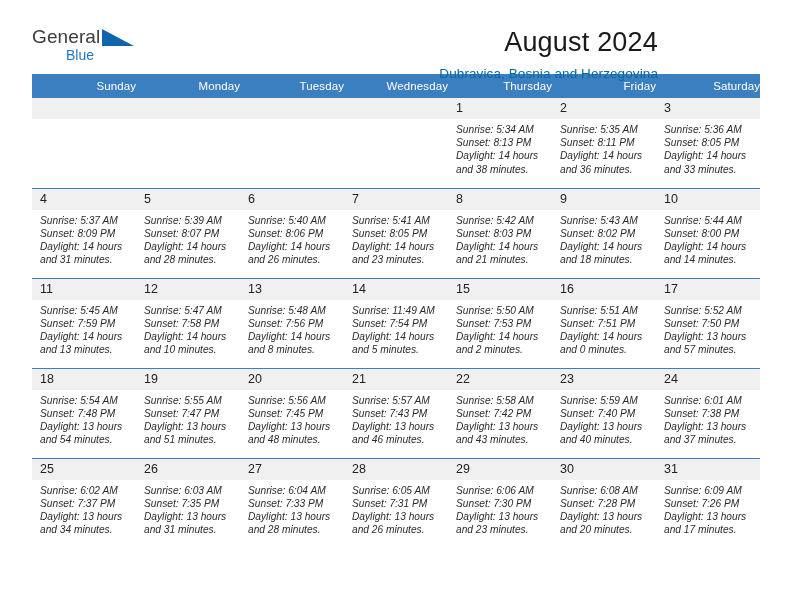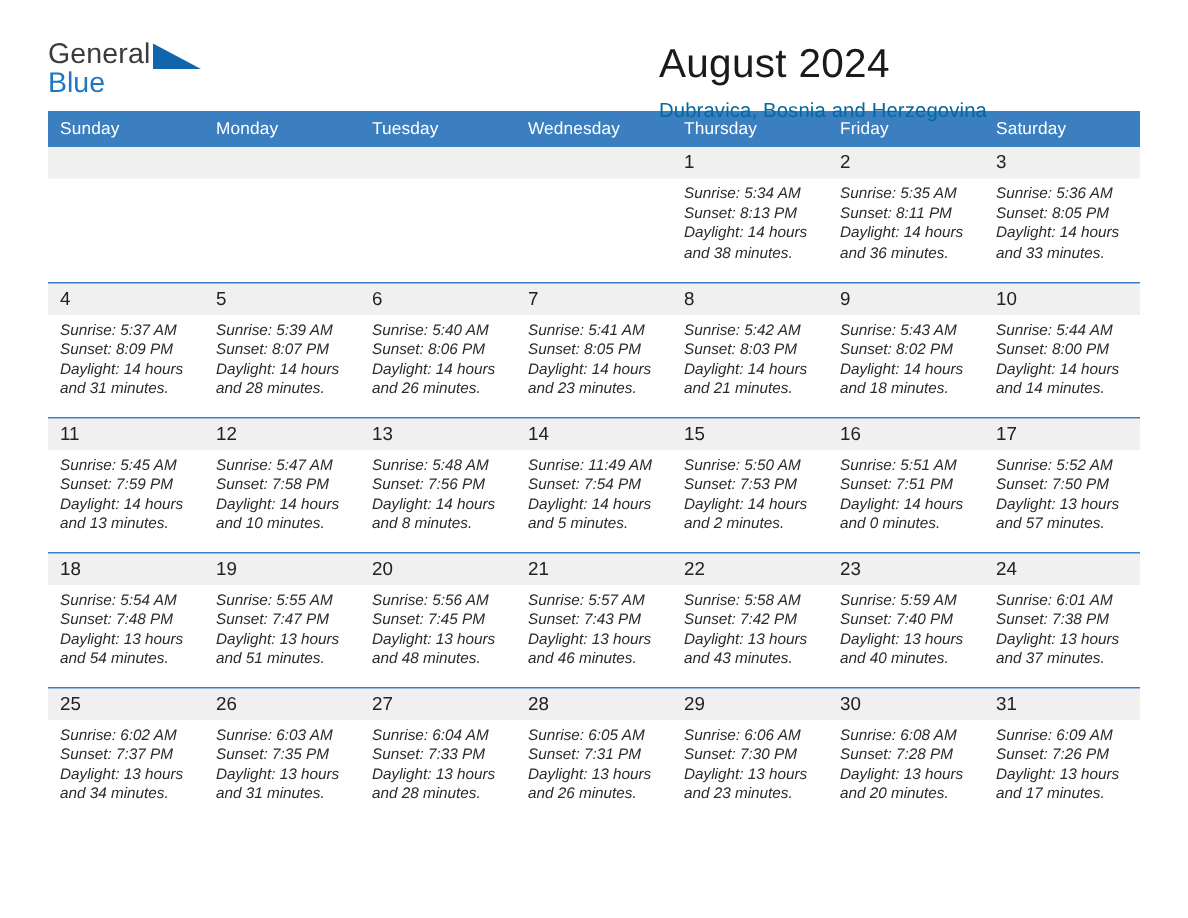--- a/index.html
+++ b/index.html
@@ -33,37 +33,39 @@
     height: 46px;
   }
   .logo-general {
     font-size: 19px;
     color: #3c3c3c;
     letter-spacing: 0.1px;
     line-height: 21px;
     display: block;
   }
   .logo-blue {
-    font-size: 19px;
+    font-size: 14px;
     color: #1f77c4;
     line-height: 21px;
     display: block;
+    margin-left: 34px;
     margin-top: -2px;
   }
   .logo-triangle {
     position: absolute;
     left: 70px;
     top: 3px;
     width: 0;
     height: 0;
     border-left: 32px solid #1065ab;
     border-top: 17px solid transparent;
   }
 
   .title-block {
+    text-align: right;
     padding-right: 2px;
     margin-left: 30px;
   }
   .cal-title {
     font-size: 27px;
     color: #1a1a1a;
     font-weight: normal;
     line-height: 32px;
     letter-spacing: 0.2px;
   }
@@ -80,21 +82,21 @@
     width: 728px;
     border-collapse: collapse;
     table-layout: fixed;
   }
 
   .calendar th {
     background: #3b7fc0;
     color: #ffffff;
     font-size: 11.5px;
     font-weight: normal;
-    text-align: left;
+    text-align: right;
     padding: 6px 0 6px 8px;
     height: 22px;
     letter-spacing: 0.1px;
   }
 
   .calendar td {
     vertical-align: top;
     padding: 0;
     height: 90px;
     border-top: 1.6px solid #3b7fc0;

